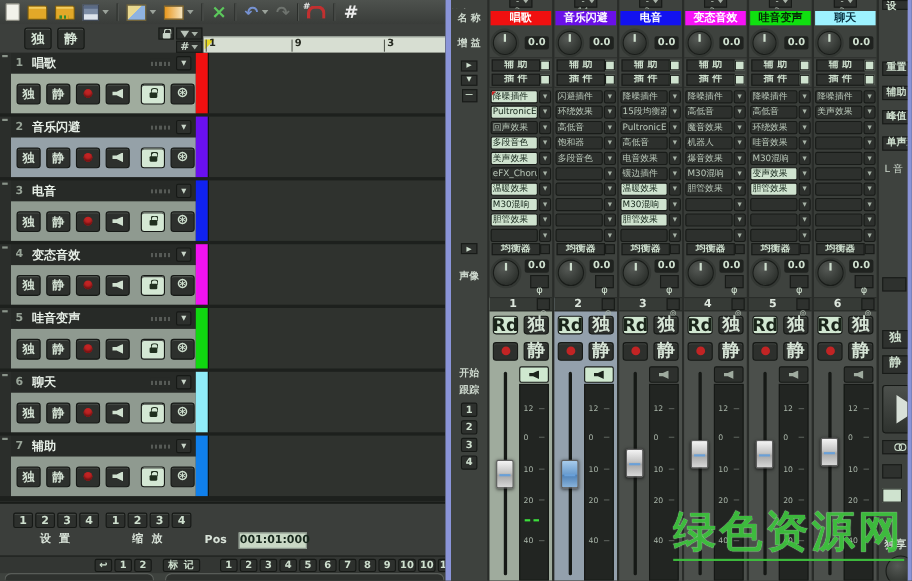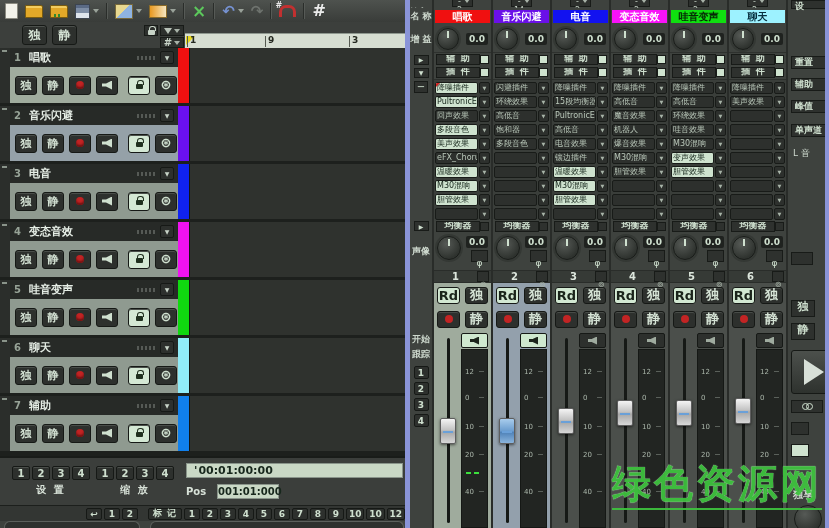--- a/index.html
+++ b/index.html
@@ -79,31 +79,31 @@
   .posrow { position:absolute; left:186px; top:25px; width:217px; height:17px; display:flex; align-items:center; gap:5px; }
   .poslab { color:#d8e2d8; font-size:10px; font-weight:bold; width:26px; }
   .posval { width:62px; height:15px; background:#c9d8c5; border:1px solid #89948a; color:#17271c; font-size:10px; font-weight:bold; text-align:center; line-height:13px; }
   .lenfield { flex:1; height:15px; background:#c9d8c5; border:1px solid #89948a; color:#17271c; font-size:10px; font-weight:bold; padding-left:5px; line-height:13px; }
 
   .bbar { position:absolute; top:505px; left:0; width:405px; height:16px; background:#333633; border-top:1px solid #1c1f1c;
     display:flex; align-items:center; padding-left:86px; gap:2px; }
   .bbtn { min-width:16px; height:12px; background:#2d302d; border:1px solid #161916; border-radius:2px; color:#cfe0cf;
     font-size:9px; font-weight:bold; display:flex; align-items:center; justify-content:center; padding:0 2px; }
   .backb::before { content:"↩"; font-size:9px; }
-  .markerb { margin-left:8px; margin-right:0; min-width:34px; letter-spacing:1px; }
+  .markerb { margin-left:8px; margin-right:16px; min-width:34px; letter-spacing:1px; }
   .stubs { position:absolute; top:521px; left:0; width:405px; height:7px; }
   .stub { position:absolute; top:0; height:7px; background:#2e312e; border:1px solid #5c605c; border-bottom:none; border-radius:6px 6px 0 0; }
   .stub.s1 { left:4px; width:136px; } .stub.s2 { left:150px; width:254px; }
 
   
   .rwin { width:424px; height:528px; position:relative; background:#3e423e;
     border-left:5px solid #8a94d8; border-right:4px solid #8a94d8; overflow:hidden; }
   .mxrow { position:absolute; inset:0; display:flex; }
 
-  .gut { width:22px; background:#3e423e; display:flex; flex-direction:column; }
+  .gut { width:33px; background:#3e423e; display:flex; flex-direction:column; }
   .glab { font-size:9px; font-weight:bold; color:#cdd8cd; text-align:center; }
   .g-inp { height:8px; overflow:hidden; } .g-inp .glab { margin-top:-2px; }
   .g-name { height:17px; display:flex; align-items:center; justify-content:center; }
   .g-gain { height:28px; display:flex; align-items:center; justify-content:center; }
   .g-aux,.g-plug { height:13px; display:flex; align-items:center; justify-content:center; }
   .abtn { width:15px; height:10px; background:#2e312e; border:1px solid #181b18; color:#cfe0cf; display:flex; align-items:center; justify-content:center; }
   .abtn::before { font-size:6px; }
   .ab-r::before { content:"▶"; } .ab-d::before { content:"▼"; }
   .g-slots { height:140px; display:flex; justify-content:center; align-items:flex-start; padding-top:2px; }
   .minusbtn { width:14px; height:12px; background:#2e312e; border:1px solid #181b18; color:#cfe0cf; font-size:10px; line-height:10px; text-align:center; }
@@ -118,21 +118,21 @@
   .inpbox { display:flex; align-items:center; height:12px; margin-top:-5px; background:#2d302d; border:1px solid #181b18; padding:0 2px; }
   .inptxt { flex:1; color:#c2cfc2; font-size:8px; text-align:center; }
   .dd { width:0; height:0; border-left:3px solid transparent; border-right:3px solid transparent; border-top:4px solid #a8b2a8; }
   .r-name { height:17px; padding:2px 1px; }
   .namechip { display:block; height:13px; line-height:13px; text-align:center; font-size:10px; font-weight:bold; overflow:hidden; white-space:nowrap; }
   .r-gain { height:28px; display:flex; align-items:center; padding:0 3px; border-bottom:1px solid #2e312e; }
   .knob { width:22px; height:22px; border-radius:50%; background:radial-gradient(circle at 38% 32%,#565a56,#2e322e 72%); border:1px solid #191c19; position:relative; flex:none; box-shadow:0 0 0 2px #343834; }
   .knob::after { content:""; position:absolute; left:50%; top:2px; width:2px; height:7px; margin-left:-1px; background:#cfe0cf; }
   .val { background:#1f221f; color:#cfe0cf; font-size:9px; font-weight:bold; padding:1px 3px; border-radius:2px; }
   .gval { margin-left:auto; }
-  .r-aux,.r-plug,.r-eq { height:13px; display:flex; align-items:center; padding:0 2px; gap:0;font-family:Liberation Mono, monospace; }
+  .r-aux,.r-plug,.r-eq { height:13px; display:flex; align-items:center; padding:0 2px; gap:0; }
   .r-eq { height:14px; }
   .rowbtn { flex:1; height:11px; background:#2e312e; border:1px solid #181b18; color:#cfe0cf; font-size:9px; line-height:9px; text-align:center; font-weight:bold; overflow:hidden; }
   .sq { width:9px; height:9px; border:1px solid #181b18; flex:none; }
   .sq.lit { background:#cfe3cf; } .sq.dim { background:#2e312e; }
   .r-slots { height:140px; background:#3a3e3a; border-top:1px solid #2c2f2c; padding-top:1px; }
   .slot { height:14px; display:flex; align-items:center; padding:0 1px; gap:1px; }
   .sbox { flex:1; height:12px; background:#2d302d; border:1px solid #181b18; border-radius:2px; color:#b9c7b9; font-size:8px; line-height:10px; padding:0 1px; white-space:nowrap; overflow:hidden; position:relative; }
   .slot.on .sbox { background:#cfe3cf; color:#15251a; }
   .slot.flag .sbox::after { content:""; position:absolute; left:0; top:0; border-top:4px solid #d02020; border-right:4px solid transparent; }
   .sdd { width:11px; height:12px; background:#2d302d; border:1px solid #181b18; border-radius:2px; display:flex; align-items:center; justify-content:center; }
@@ -141,21 +141,21 @@
   .pknob { width:24px; height:24px; }
   .pside { margin-left:auto; display:flex; flex-direction:column; align-items:flex-end; gap:2px; }
   .phib { width:17px; height:12px; background:#2e312e; border:1px solid #181b18; color:#cfe0cf; text-align:center; }
   .phib::before { content:"φ"; font-size:9px; line-height:10px; }
   .lower { flex:1; display:flex; flex-direction:column; background:#4b4f4b; }
   .r-num { height:13px; display:flex; align-items:center; padding:0 2px; background:#363a36; border-top:1px solid #2a2d2a; border-bottom:1px solid #2a2d2a; gap:2px; }
   .cnum { flex:1; text-align:center; font-size:10px; font-weight:bold; color:#dde6dd; }
   .ringb { width:12px; height:11px; background:#2e312e; border:1px solid #181b18; color:#a8b4a8; text-align:center; }
   .ringb::before { content:"⊚"; font-size:8px; line-height:10px; }
   .r-rd,.r-rec { height:24px; display:flex; align-items:center; justify-content:center; gap:5px; }
-  .mbtn { width:23px; height:17px; background:#2d302d; border:1px solid #161916; border-radius:3px; color:#d6e4d6; font-size:13px; font-weight:bold; display:flex; align-items:center; justify-content:center; box-shadow:inset 0 1px 0 #484c48; }
+  .mbtn { width:23px; height:17px; background:#2d302d; border:1px solid #161916; border-radius:3px; color:#d6e4d6; font-size:16px; font-weight:bold; display:flex; align-items:center; justify-content:center; box-shadow:inset 0 1px 0 #484c48; }
   .mbtn.rd { background:#d2e8d2; color:#1a241a; box-shadow:none; }
   .mbtn .dot { width:8px; height:8px; border-radius:50%; background:#c22424; }
   .r-fader { flex:1; display:flex; padding:2px 3px 0 3px; gap:2px; }
   .ftrack { width:22px; position:relative; flex:none; }
   .frail { position:absolute; left:50%; top:5px; bottom:5px; width:3px; margin-left:-1.5px; background:#161916; border-radius:2px; }
   .fhandle { position:absolute; left:50%; margin-left:-8px; width:16px; height:26px; border-radius:2px; background:linear-gradient(#f4f4f4 0,#c4c4c4 45%,#a8a8a8 55%,#d8d8d8 100%); border:1px solid #5e5e5e; box-shadow:0 1px 3px rgba(0,0,0,.55); }
   .fhandle::after { content:""; position:absolute; left:2px; right:2px; top:12px; height:2px; background:#6aa0d8; }
   .fhandle.blue { background:linear-gradient(#a8ccec 0,#6a9cce 50%,#4f82b8 55%,#8ab4dc 100%); }
   .mcol { flex:1; display:flex; flex-direction:column; }
   .spkbtn { height:15px; background:#2d302d; border:1px solid #161916; border-radius:2px; display:flex; align-items:center; justify-content:center; }
@@ -446,21 +446,20 @@
       </div>
       <div class="grp g2">
         <div class="gbtns" id="zoombtns">
             <span class="fbtn">1</span>
             <span class="fbtn">2</span>
             <span class="fbtn">3</span>
             <span class="fbtn">4</span>
           </div>
         <div class="glabel">缩 放</div>
       </div>
-      <div class="timefield">00:01:00:00</div>
       <div class="posrow">
         <span class="poslab">Pos</span>
         <span class="posval">001:01:000</span>
       </div>
     </div>
 
     <div class="bbar" id="bbar">
       <span class="bbtn backb"></span>
     <span class="bbtn">1</span>
         <span class="bbtn">2</span>

